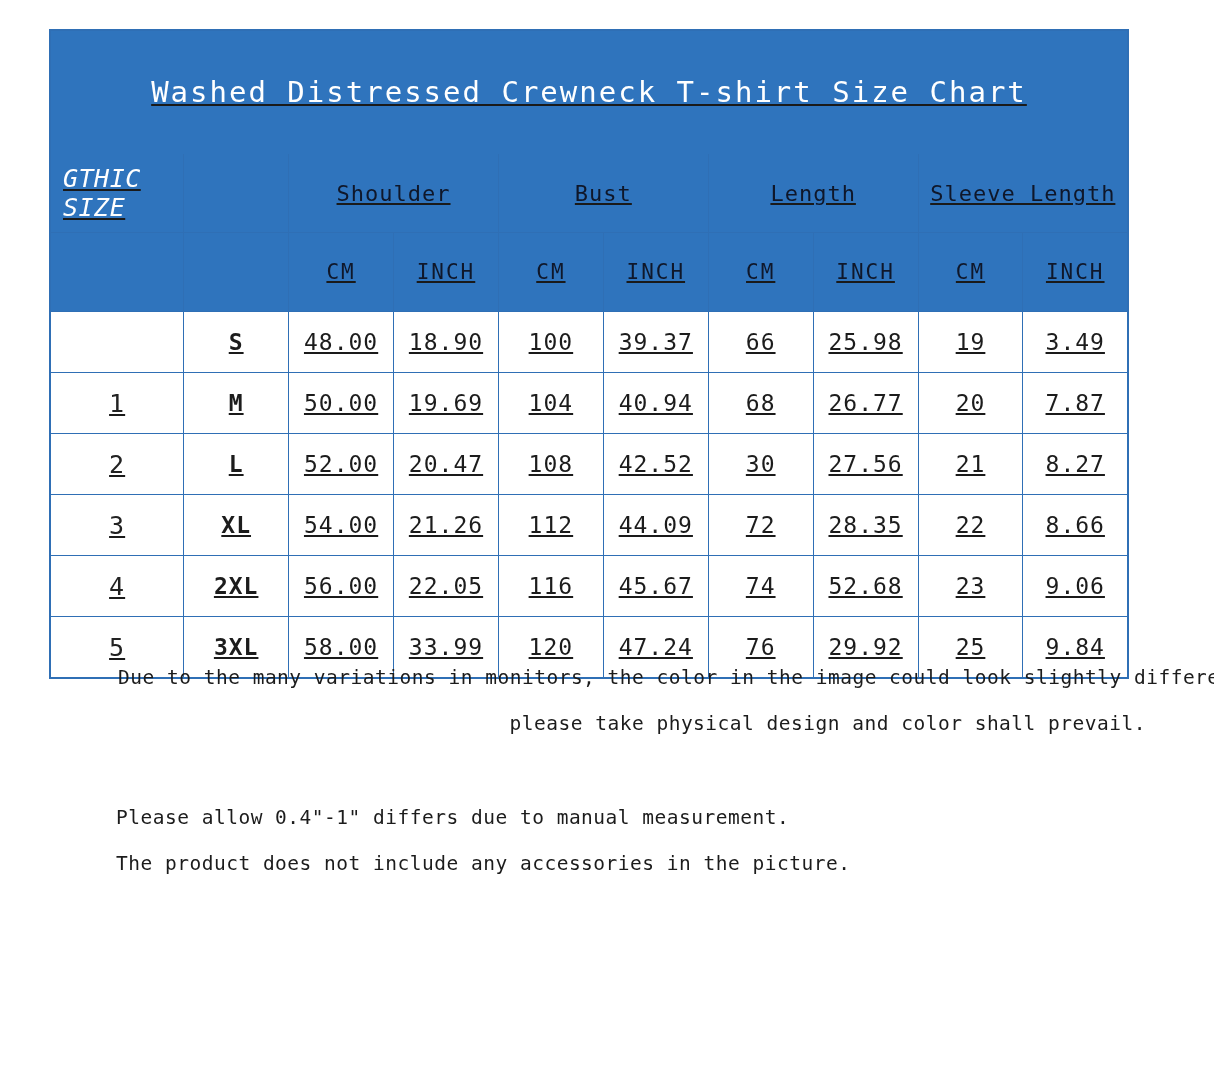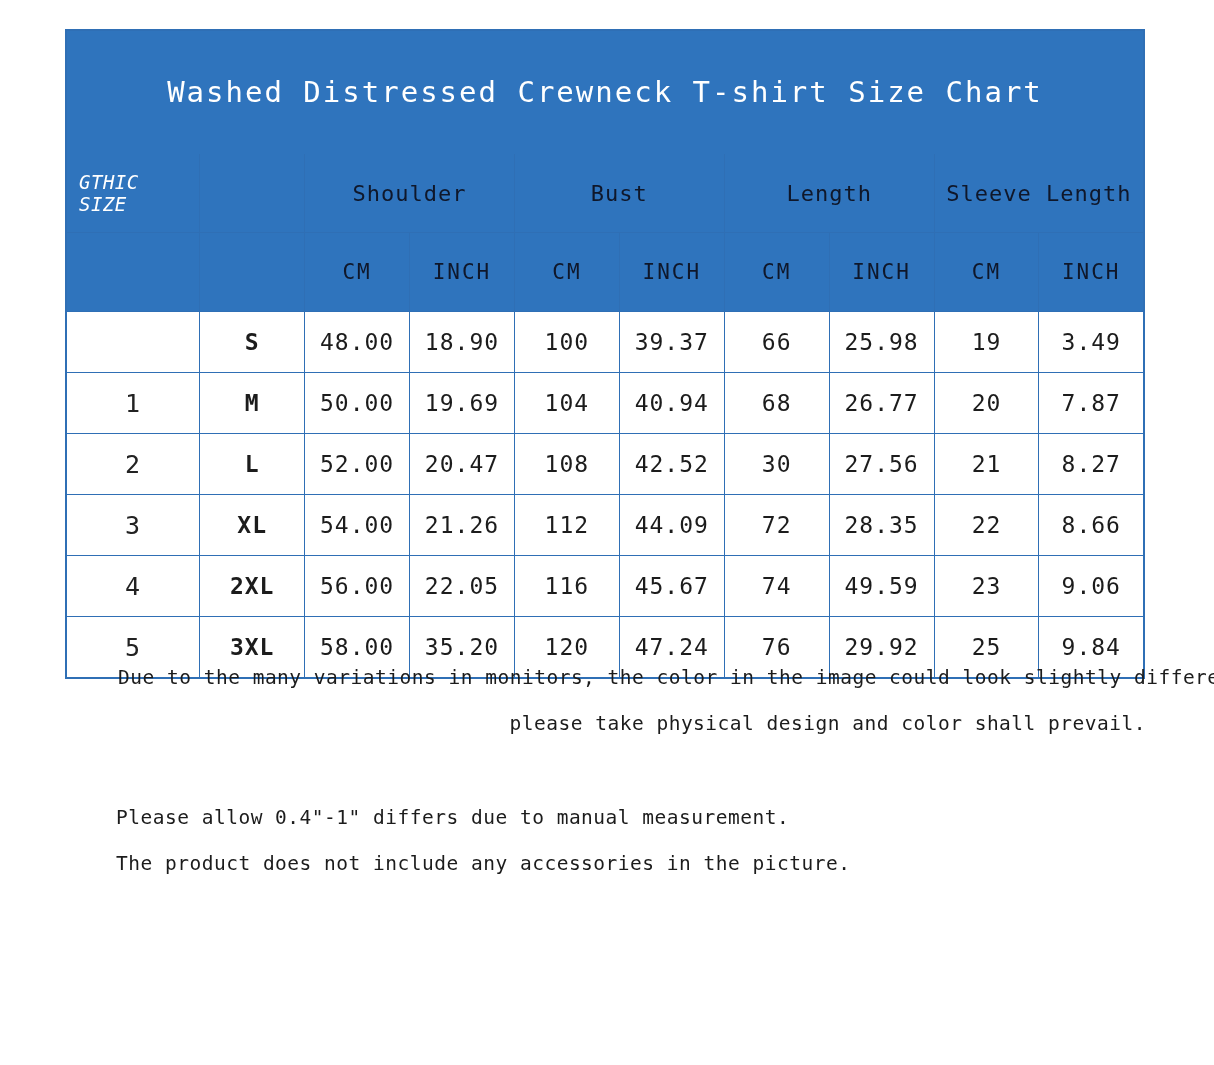--- a/index.html
+++ b/index.html
@@ -16,23 +16,24 @@
     overflow: hidden;
   }
   .page {
     position: absolute;
     left: 0; top: 0;
     width: 1214px;
     height: 1065px;
   }
   .chart-wrap {
     position: absolute;
-    left: 65px;
+    left: 49px;
     top: 29px;
     width: 1078px;
+    text-decoration: underline;
   }
   table.size-chart {
     border-collapse: collapse;
     table-layout: fixed;
     width: 1080px;
     border: 2px solid #2f6fb5;
   }
   table.size-chart td {
     border: 1px solid #2f6fb5;
     text-align: center;
@@ -55,21 +56,21 @@
     letter-spacing: 1px;
   }
   .hdr.small {
     height: 62px;
     font-size: 21px;
     letter-spacing: 2px;
   }
   .hdr-gothic {
     background: #2f74bd;
     color: #ffffff;
-    font-size: 19px;
+    font-size: 25px;
     font-style: italic;
     text-align: left !important;
     padding-left: 12px;
     letter-spacing: 0.5px;
     margin-left: 24px;
   }
   .hdr-blank {
     background: #2f74bd;
   }
   td.body-cell {
@@ -206,30 +207,30 @@
         </tr>
 
         <tr>
           <td class="body-cell idx">4</td>
           <td class="body-cell size-label">2XL</td>
           <td class="body-cell">56.00</td>
           <td class="body-cell">22.05</td>
           <td class="body-cell">116</td>
           <td class="body-cell">45.67</td>
           <td class="body-cell">74</td>
-          <td class="body-cell">49.59</td>
+          <td class="body-cell">52.68</td>
           <td class="body-cell">23</td>
           <td class="body-cell">9.06</td>
         </tr>
 
         <tr>
           <td class="body-cell idx">5</td>
           <td class="body-cell size-label">3XL</td>
           <td class="body-cell">58.00</td>
-          <td class="body-cell">35.20</td>
+          <td class="body-cell">33.99</td>
           <td class="body-cell">120</td>
           <td class="body-cell">47.24</td>
           <td class="body-cell">76</td>
           <td class="body-cell">29.92</td>
           <td class="body-cell">25</td>
           <td class="body-cell">9.84</td>
         </tr>
       </tbody>
     </table>
   </div>

